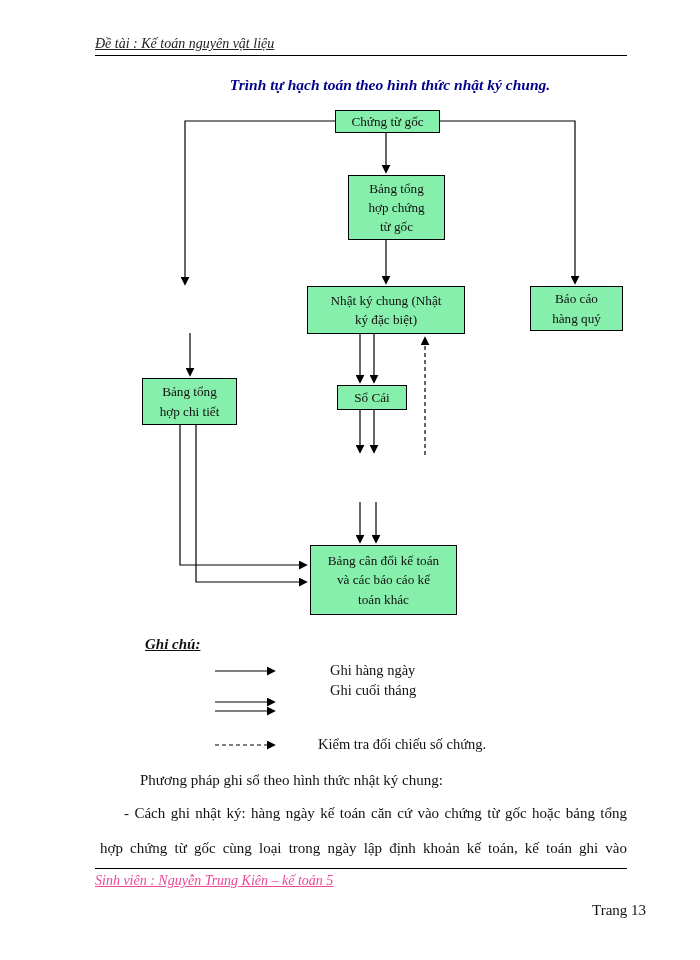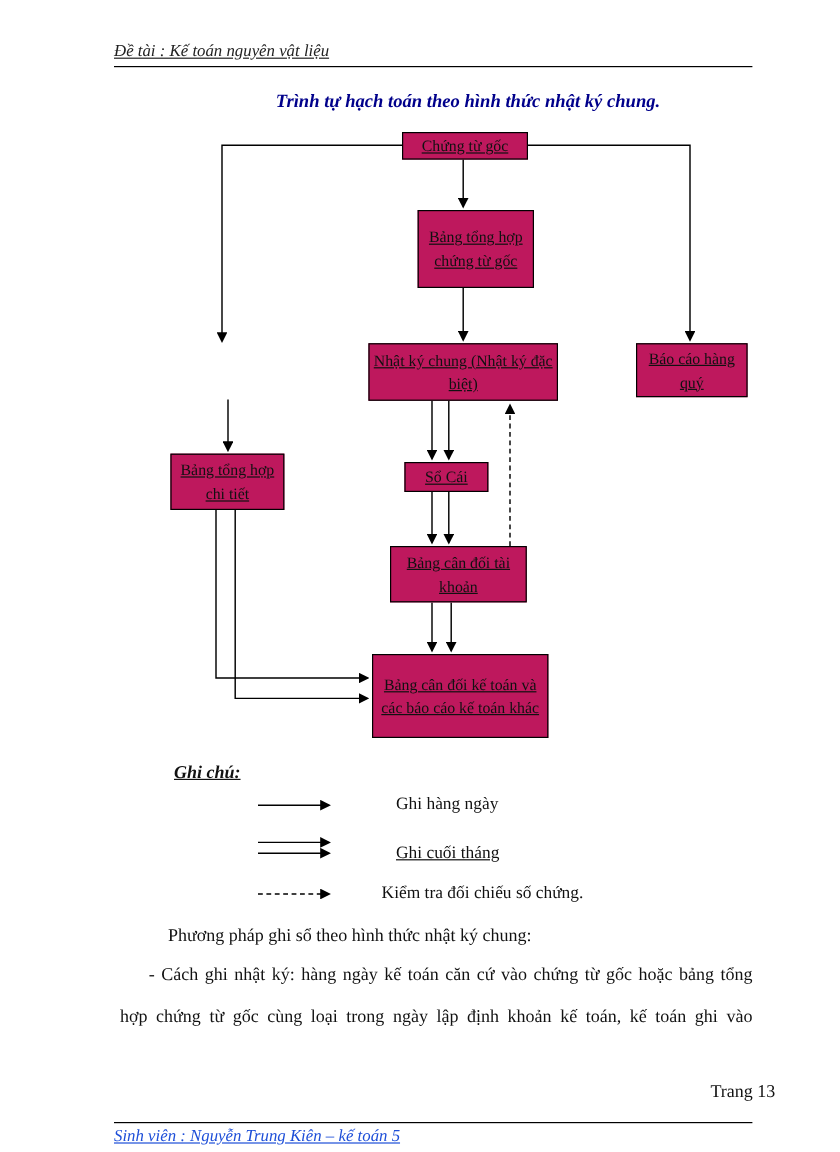--- a/index.html
+++ b/index.html
@@ -15,55 +15,55 @@
     font-style:italic;font-size:14px;color:#222;
   }
   .header span{text-decoration:underline;}
 
   .title{
     position:absolute;left:80px;top:76px;width:620px;text-align:center;
     font-weight:bold;font-style:italic;font-size:15.5px;color:#00008B;
   }
 
   .box{
-    position:absolute;border:1.2px solid #000;background:#be185d;z-index:2;
+    position:absolute;border:1.2px solid #000;background:#86efac;z-index:2;
     display:flex;align-items:center;justify-content:center;text-align:center;
-    font-size:13.2px;line-height:1.45;padding:2px 1px;box-sizing:border-box;text-decoration:underline;
+    font-size:13.2px;line-height:1.45;padding:2px 15px;box-sizing:border-box;
   }
   .b-ctg  {left:335px;top:110px;width:105px;height:23px;}
   .b-bthct{left:348px;top:175px;width:97px; height:65px;}
   .b-sktct{left:142px;top:287px;width:95px; height:46px;}
   .b-nkc  {left:307px;top:286px;width:158px;height:48px;}
   .b-bchq {left:530px;top:286px;width:93px; height:45px;}
   .b-bthc {left:142px;top:378px;width:95px; height:47px;}
   .b-sc   {left:337px;top:385px;width:70px; height:25px;}
   .b-bcdtk{left:325px;top:455px;width:114px;height:47px;}
   .b-bcdkt{left:310px;top:545px;width:147px;height:70px;}
 
   .legend-heading{
     position:absolute;left:145px;top:636px;
     font-weight:bold;font-style:italic;font-size:15px;text-decoration:underline;
   }
   .legend-label{position:absolute;font-size:14.5px;}
   .ll-1{left:330px;top:662px;}
-  .ll-2{left:330px;top:703px;text-decoration:underline;}
+  .ll-2{left:330px;top:682px;}
   .ll-3{left:318px;top:736px;}
 
   .body-intro{position:absolute;left:140px;top:772px;font-size:15px;}
   .para-line{
     position:absolute;left:100px;width:527px;font-size:15px;
     text-align:justify;text-align-last:justify;
   }
   .pl-1{top:805px;text-indent:24px;}
   .pl-2{top:840px;}
 
   .footer{
-    position:absolute;left:95px;top:935px;width:532px;
+    position:absolute;left:95px;top:868px;width:532px;
     border-top:1.4px solid #000;padding-top:4px;
-    font-style:italic;font-size:14px;color:#1d4ed8;
+    font-style:italic;font-size:14px;color:#ec4899;
   }
   .footer span{text-decoration:underline;}
   .page-number{position:absolute;left:592px;top:902px;font-size:15px;}
 </style>
 </head>
 <body>
 
 <div class="page">
 
   <svg class="arrows" width="700" height="960" viewBox="0 0 700 960">
@@ -99,21 +99,20 @@
   </div>
 
   <div class="title">Trình tự hạch toán theo hình thức nhật ký chung.</div>
 
   <div class="box b-ctg">Chứng từ gốc</div>
   <div class="box b-bthct">Bảng tổng hợp chứng từ gốc</div>
   <div class="box b-nkc">Nhật ký chung (Nhật ký đặc biệt)</div>
   <div class="box b-bchq">Báo cáo hàng quý</div>
   <div class="box b-bthc">Bảng tổng hợp chi tiết</div>
   <div class="box b-sc">Sổ Cái</div>
-  <div class="box b-bcdtk">Bảng cân đối tài khoản</div>
   <div class="box b-bcdkt">Bảng cân đối kế toán và các báo cáo kế toán khác</div>
 
   <div class="legend-heading">Ghi chú:</div>
   <div class="legend-label ll-1">Ghi hàng ngày</div>
   <div class="legend-label ll-2">Ghi cuối tháng</div>
   <div class="legend-label ll-3">Kiểm tra đối chiếu số chứng.</div>
 
   <div class="body-intro">Phương pháp ghi sổ theo hình thức nhật ký chung:</div>
   <div class="para-line pl-2">hợp chứng từ gốc cùng loại trong ngày lập định khoản kế toán, kế toán ghi vào</div>
   <div class="para-line pl-1">- Cách ghi nhật ký: hàng ngày kế toán căn cứ vào chứng từ gốc hoặc bảng tổng</div>

